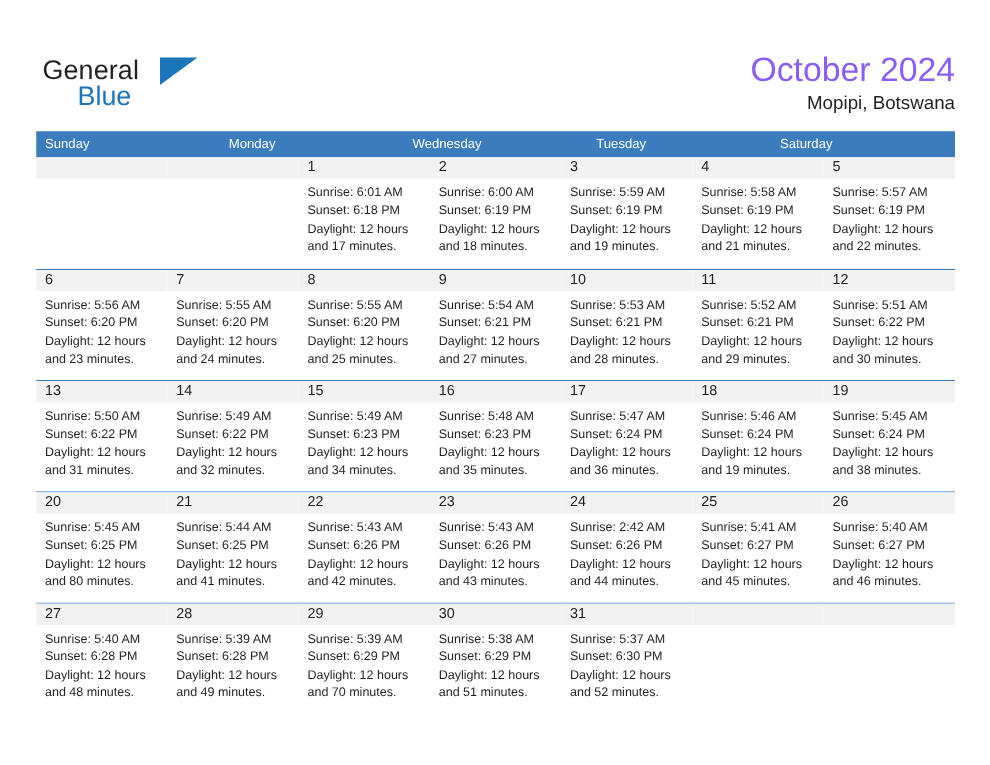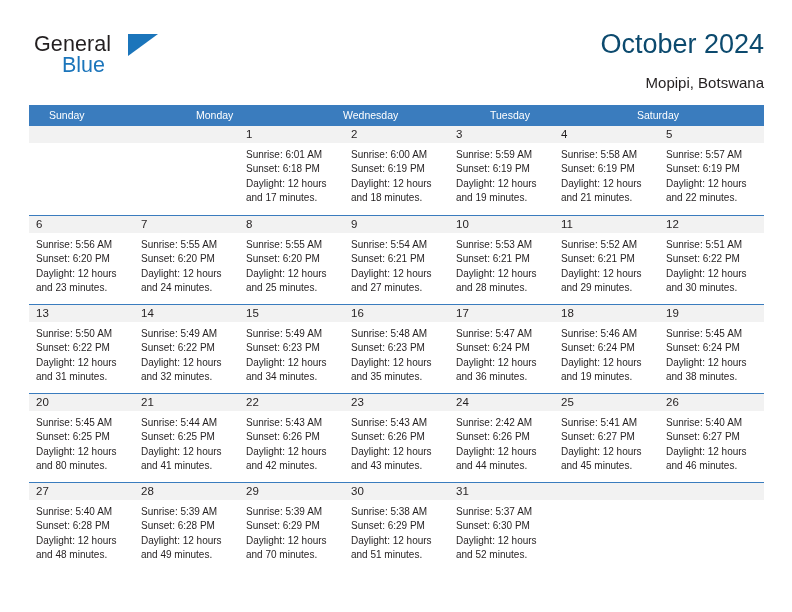--- a/index.html
+++ b/index.html
@@ -18,21 +18,21 @@
     position: relative;
     width: 792px;
     height: 612px;
     box-sizing: border-box;
   }
 
   
   .header {
     position: absolute;
     left: 34px;
-    top: 28px;
+    top: 40px;
     right: 28px;
     height: 72px;
   }
   .brand {
     position: absolute;
     left: 0;
     top: 4px;
     width: 130px;
     height: 58px;
   }
@@ -64,50 +64,50 @@
   }
   .title-block {
     position: absolute;
     right: 0;
     top: 0;
     text-align: right;
   }
   .cal-title {
     font-size: 27px;
     font-weight: normal;
-    color: #0c4a6e;
+    color: #8b5cf6;
     line-height: 32px;
     white-space: nowrap;
   }
   .cal-sub {
     font-size: 15px;
     color: #231f20;
     line-height: 22px;
-    margin-top: 12px;
+    margin-top: 0;
     white-space: nowrap;
   }
 
   
   .calendar {
     position: absolute;
     left: 29px;
     top: 105px;
     width: 735px;
   }
   .dow-row {
     display: flex;
     background: #3a7cbe;
     height: 21px;
   }
   .dow {
     flex: 1 1 0;
     color: #ffffff;
     font-size: 10.5px;
     line-height: 21px;
-    padding-left: 20px;
+    padding-left: 7px;
     box-sizing: border-box;
     white-space: nowrap;
   }
   .week {
     display: flex;
     border-top: 1.4px solid #3a7cbe;
     height: 89px;
     box-sizing: border-box;
   }
   .week:first-of-type {

